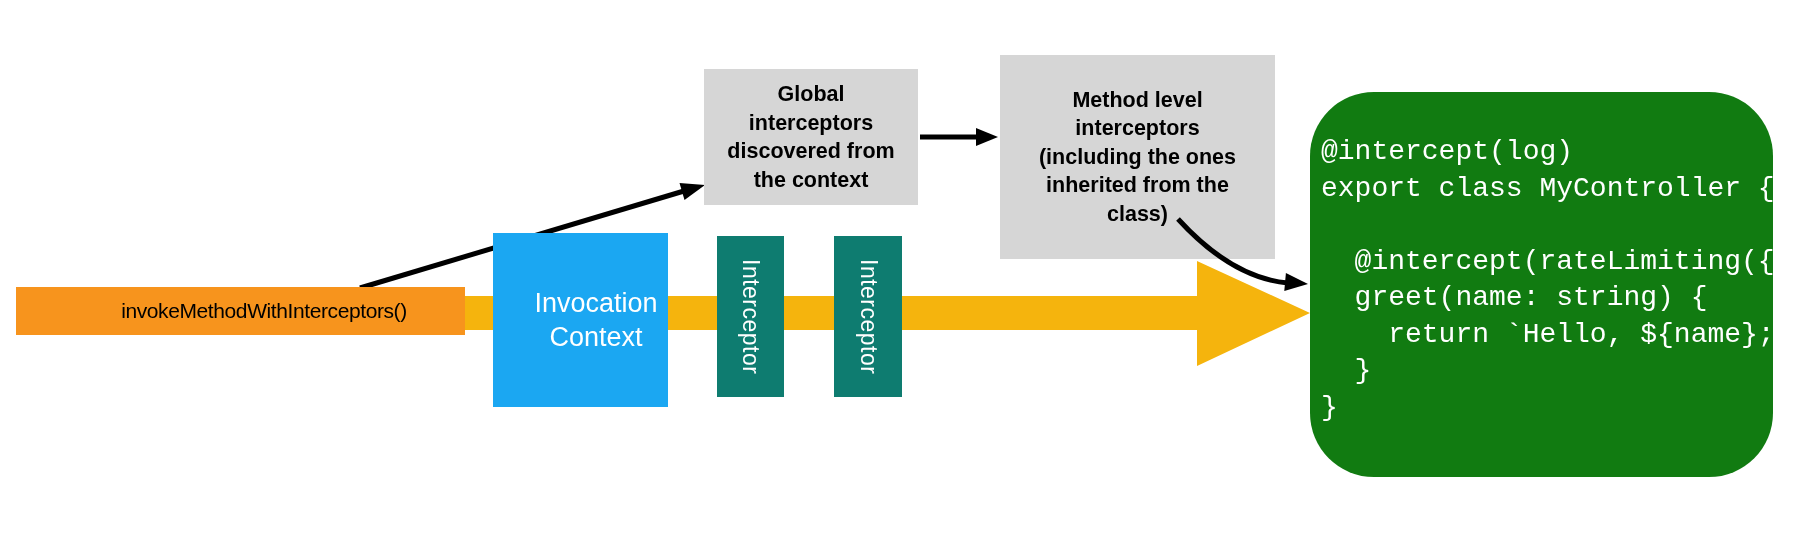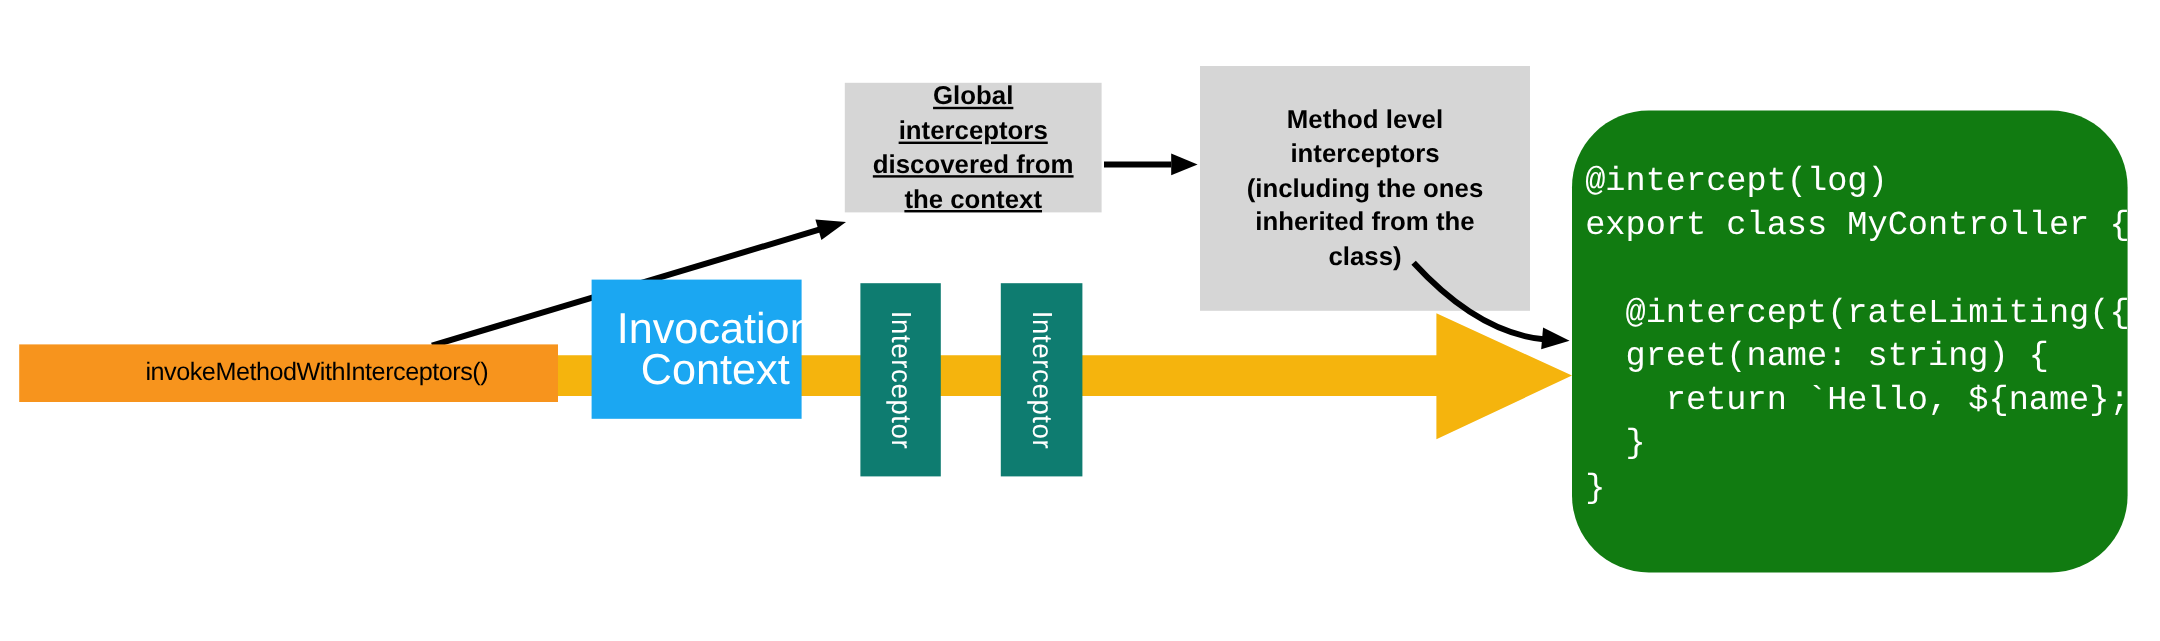--- a/index.html
+++ b/index.html
@@ -18,32 +18,32 @@
        font-family:"Liberation Sans","DejaVu Sans",sans-serif;}
   .layer{position:absolute;left:0;top:0;width:1800px;height:534px;pointer-events:none;}
   .back{z-index:1}
   .mid{z-index:2}
   .front{z-index:3}
   .node{position:absolute;display:flex;align-items:center;justify-content:center;
         text-align:center;box-sizing:border-box;}
   .invoke{left:16px;top:287px;width:449px;height:48px;
           background:var(--invoke-method-bg);
           color:var(--text-dark);font-weight:400;font-size:21px;letter-spacing:-0.4px;padding-left:47px;}
-  .ictx{left:493px;top:233px;width:175px;height:116px;
+  .ictx{left:493px;top:233px;width:175px;height:174px;
         background:var(--invocation-context-bg);
-        color:var(--text-light);font-size:36px;line-height:34px;white-space:pre-line;padding-left:31px;}
+        color:var(--text-light);font-size:27px;line-height:34px;white-space:pre-line;padding-left:31px;}
   .interceptor{top:236px;width:67px;height:161px;
         background:var(--interceptor-bg);color:var(--text-light);
         font-size:23px;letter-spacing:0.5px;
         writing-mode:vertical-rl;text-orientation:mixed;}
   .interceptor.first{left:717px;}
   .interceptor.second{left:834px;width:68px;}
   .note{background:var(--note-bg);color:var(--text-dark);
         font-weight:700;font-size:21.5px;line-height:28.5px;white-space:pre-line;}
-  .note.global{left:704px;top:69px;width:214px;height:108px;text-decoration:underline;}
+  .note.global{left:704px;top:69px;width:214px;height:136px;}
   .note.method{left:1000px;top:55px;width:275px;height:204px;}
   .codebox{position:absolute;left:1310px;top:92px;width:463px;height:385px;
         background:var(--code-bg);border-radius:64px;box-sizing:border-box;z-index:2;}
   .codebox .code{margin:0;padding:42px 8px 0 11px;
         font-family:Liberation Mono, monospace;
         color:var(--text-light);font-size:28px;line-height:36.5px;white-space:pre;}
 </style>
 </head>
 <body>
 

